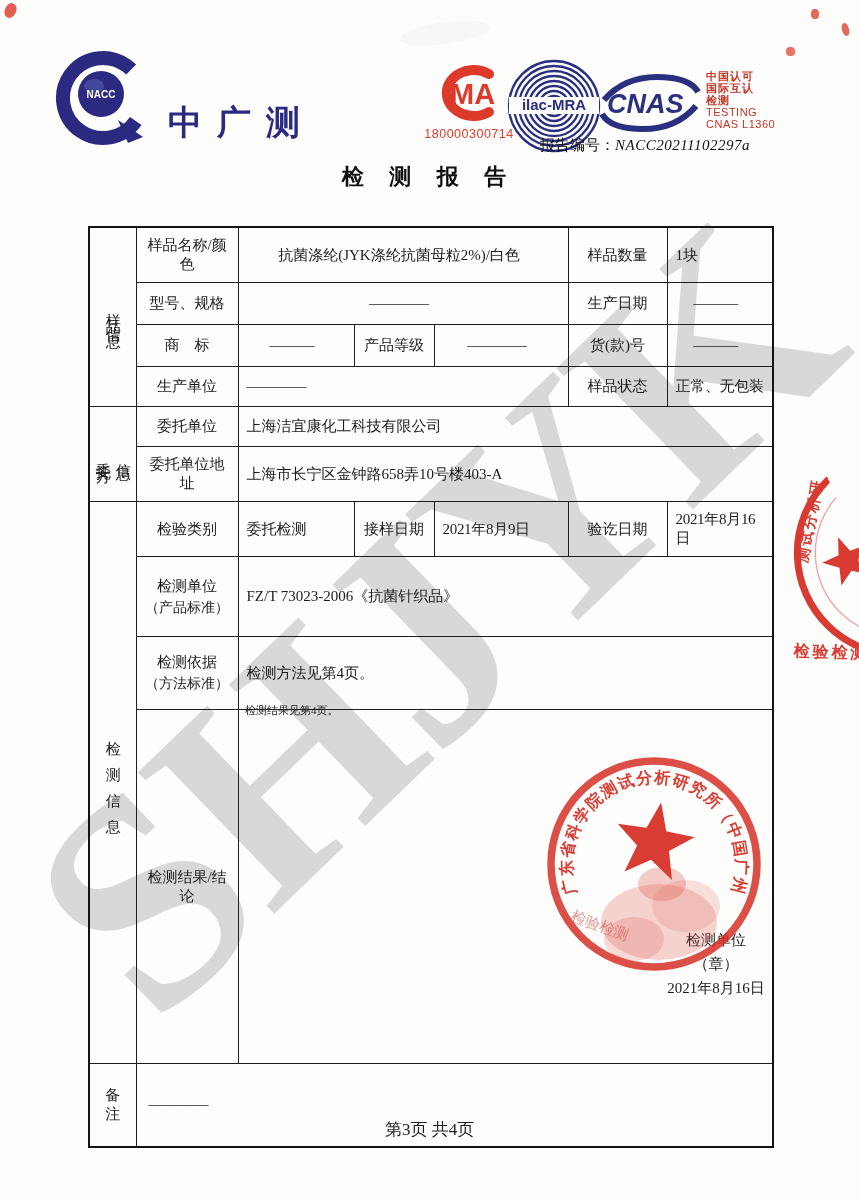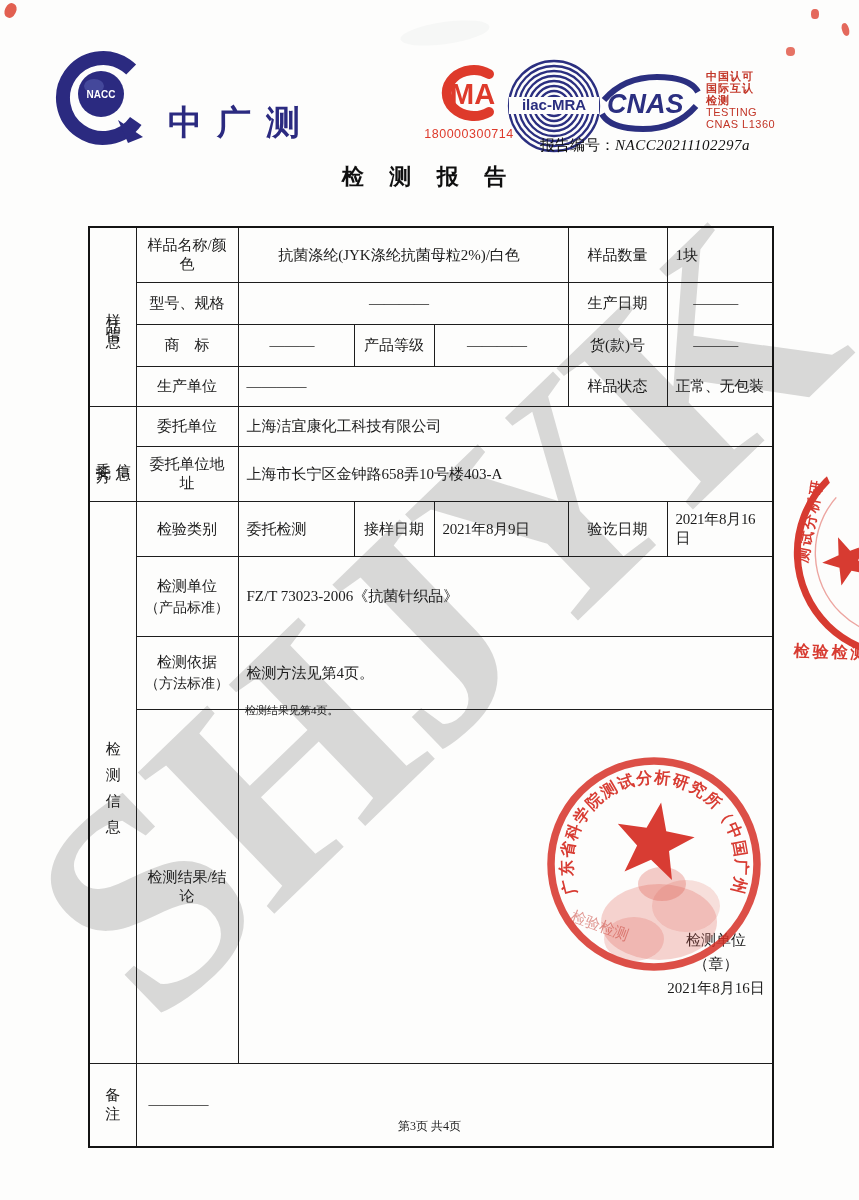--- a/index.html
+++ b/index.html
@@ -45,21 +45,21 @@
   .wtf span{writing-mode:vertical-lr;text-orientation:upright;letter-spacing:3px;}
   .two-line{line-height:21px;text-align:center;}
   .tight{font-size:14.5px;letter-spacing:-.3px;padding-left:5px;margin-top:16px;}
   .small{font-size:14px;}
   .dash{letter-spacing:0;white-space:nowrap;}
   td.bigcell{position:relative;}
 
   .result-note{position:absolute;left:245px;top:703px;font-size:11px;z-index:2;}
   .seal-block{position:absolute;left:640px;top:928px;width:152px;text-align:center;
               font-size:15px;line-height:24px;z-index:2;}
-  .footer{position:absolute;left:0;top:1118px;width:859px;text-align:center;font-size:12px;color:#222;}
+  .footer{position:absolute;left:0;top:1118px;width:859px;text-align:center;font-size:17px;color:#222;}
 
   
   .stamp-main{position:absolute;left:534px;top:744px;width:240px;height:240px;z-index:3;opacity:.94;}
   .stamp-partial{position:absolute;left:745px;top:478px;width:130px;height:240px;z-index:3;
                  transform:rotate(-24deg);opacity:.95;}
 
   
   .speck{position:absolute;background:#dd4433;border-radius:45%;z-index:4;}
   .sp1{left:5px;top:3px;width:11px;height:15px;transform:rotate(25deg);opacity:.85;}
   .sp2{left:811px;top:9px;width:8px;height:10px;opacity:.8;}

